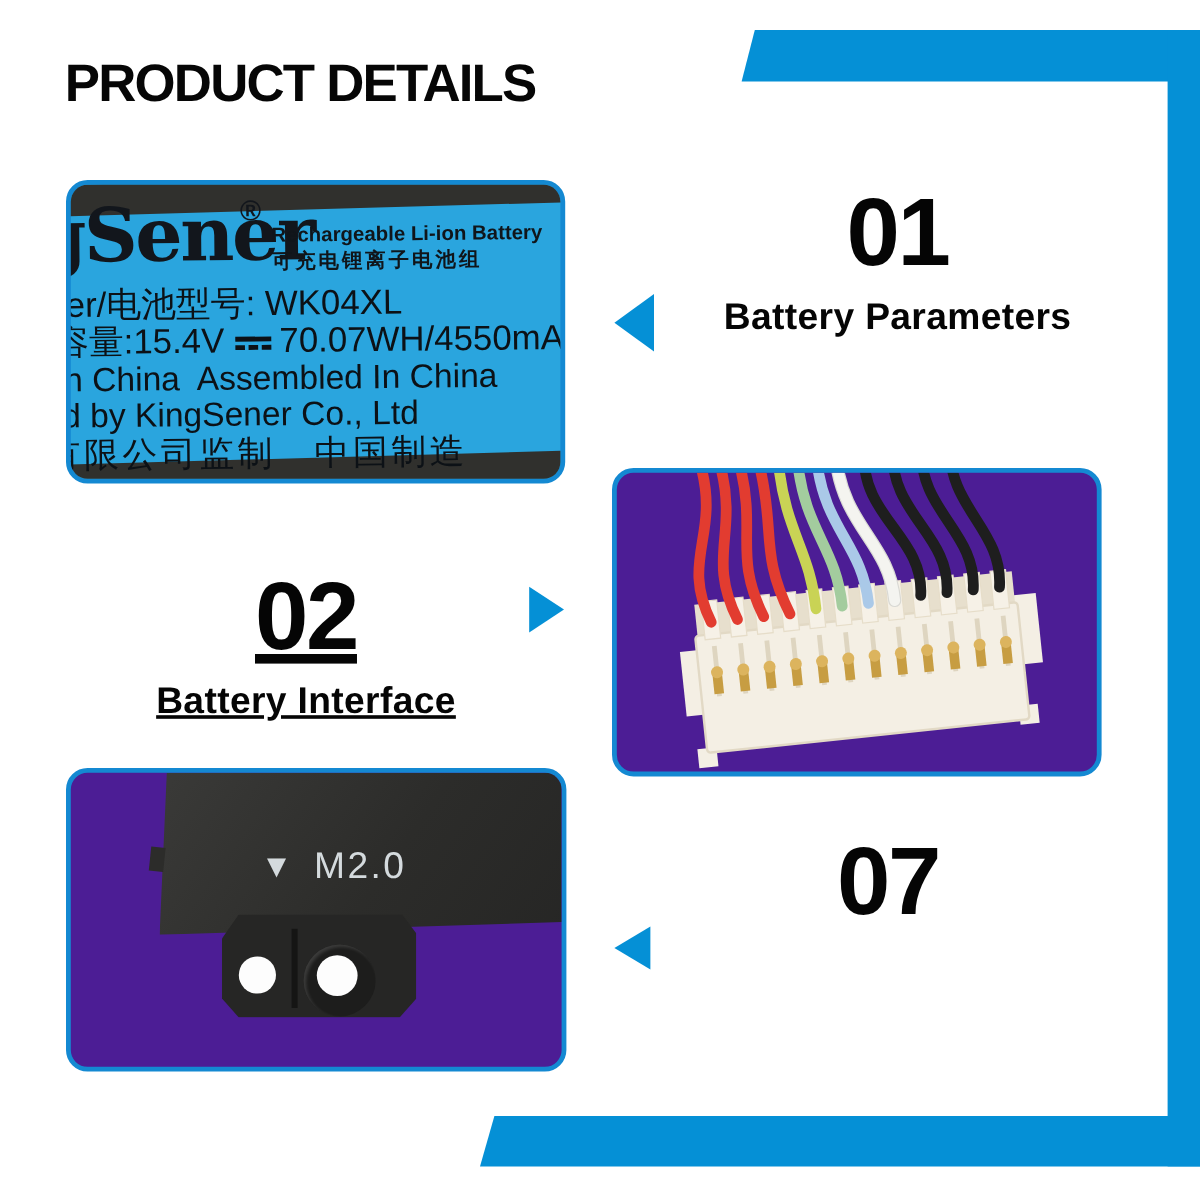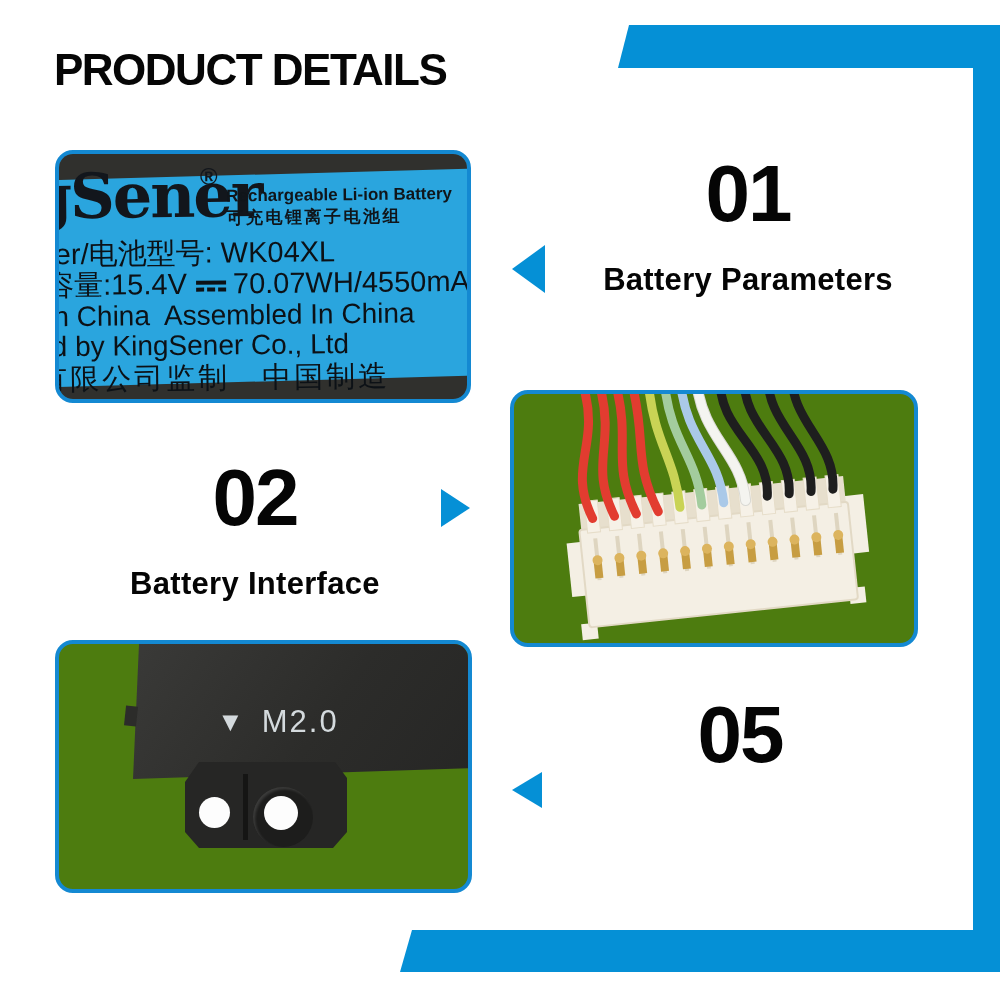--- a/index.html
+++ b/index.html
@@ -19,21 +19,21 @@
   .frame-decor{position:absolute;inset:0;width:1000px;height:1000px;pointer-events:none;}
   .frame-decor polygon,.frame-decor rect{fill:var(--accent);}
   
   .page-title{
     position:absolute;left:54px;top:40px;font-size:44px;font-weight:bold;
     letter-spacing:-1.5px;color:#060606;line-height:60px;white-space:nowrap;
   }
   
   .photo-box{
     position:absolute;border:4px solid var(--box-border);border-radius:18px;
-    background:#4d7c0f;overflow:hidden;
+    background:#4c1d95;overflow:hidden;
   }
   .label-box{left:55px;top:150px;width:416px;height:253px;background:var(--label-blue);}
   .connector-box{left:510px;top:390px;width:408px;height:257px;}
   .buckle-box{left:55px;top:640px;width:417px;height:253px;}
   
   .label-strip{position:absolute;left:-10px;width:112%;height:26px;background:#30302d;}
   .label-strip.top{top:-6px;transform:rotate(-1.6deg);}
   .label-strip.bottom{bottom:-8px;transform:rotate(-1.6deg);}
   .label-inner{position:absolute;inset:0;transform:rotate(-0.6deg);color:var(--ink);}
   .brand{
@@ -50,23 +50,23 @@
   .l-company{left:-8px;top:175px;font-size:28px;}
   .l-supervision{left:-22px;top:204px;font-size:29px;letter-spacing:3px;}
   .dc-symbol{
     display:inline-block;width:30px;height:11px;margin:0 7px 0 9px;
     border-top:4px solid var(--ink);border-bottom:4px dashed var(--ink);
     vertical-align:2px;
   }
   
   .step{position:absolute;display:flex;flex-direction:column;align-items:center;color:#050505;justify-content:center;}
   .step-number{font-size:80px;font-weight:bold;line-height:64px;letter-spacing:-2px;}
-  .step-title{font-size:31px;font-weight:bold;margin-top:36px;letter-spacing:0.3px;white-space:nowrap;}
+  .step-title{font-size:31px;font-weight:bold;margin-top:20px;letter-spacing:0.3px;white-space:nowrap;}
   .step-01{left:558px;top:162px;width:380px;}
-  .step-02{left:70px;top:466px;width:370px;}
+  .step-02{left:70px;top:482px;width:370px;text-decoration:underline;}
   .step-03{left:550px;top:703px;width:380px;}
   .tri{position:absolute;width:0;height:0;}
   .tri-left-1{left:512px;top:245px;border-top:24px solid transparent;border-bottom:24px solid transparent;border-right:33px solid var(--accent);}
   .tri-right-2{left:441px;top:489px;border-top:19px solid transparent;border-bottom:19px solid transparent;border-left:29px solid var(--accent);}
   .tri-left-3{left:512px;top:772px;border-top:18px solid transparent;border-bottom:18px solid transparent;border-right:30px solid var(--accent);}
   
   .connector-box svg{display:block;width:100%;height:100%;}
   
   .bat-body{
     position:absolute;inset:0;
@@ -198,21 +198,21 @@
         <path d="M 236.5 110 C 236.5 60, 200 45, 200 -15" fill="none" stroke="#f4f4f0" stroke-width="9" stroke-linecap="round"></path>
         <path d="M 258.5 108 C 266.5 60, 216 38, 224 -15" fill="none" stroke="#1e1e1e" stroke-width="9" stroke-linecap="round"></path>
         <path d="M 280.5 108 C 288.5 60, 240 38, 248 -15" fill="none" stroke="#1e1e1e" stroke-width="9" stroke-linecap="round"></path>
         <path d="M 302.5 108 C 310.5 60, 264 38, 272 -15" fill="none" stroke="#1e1e1e" stroke-width="9" stroke-linecap="round"></path>
         <path d="M 324.5 108 C 332.5 60, 288 38, 296 -15" fill="none" stroke="#1e1e1e" stroke-width="9" stroke-linecap="round"></path>
       </g>
     </svg>
 </div>
 
 <div class="step step-03">
-  <div class="step-number">05</div>
+  <div class="step-number">07</div>
 </div>
 <div class="tri tri-left-3"></div>
 
 <div class="photo-box buckle-box">
   <div class="bat-body"></div>
   <div class="bat-notch"></div>
   <div class="bat-tab"></div>
   <div class="bat-tab-slot"></div>
   <div class="hole hole-small"></div>
   <div class="hole boss"></div>

